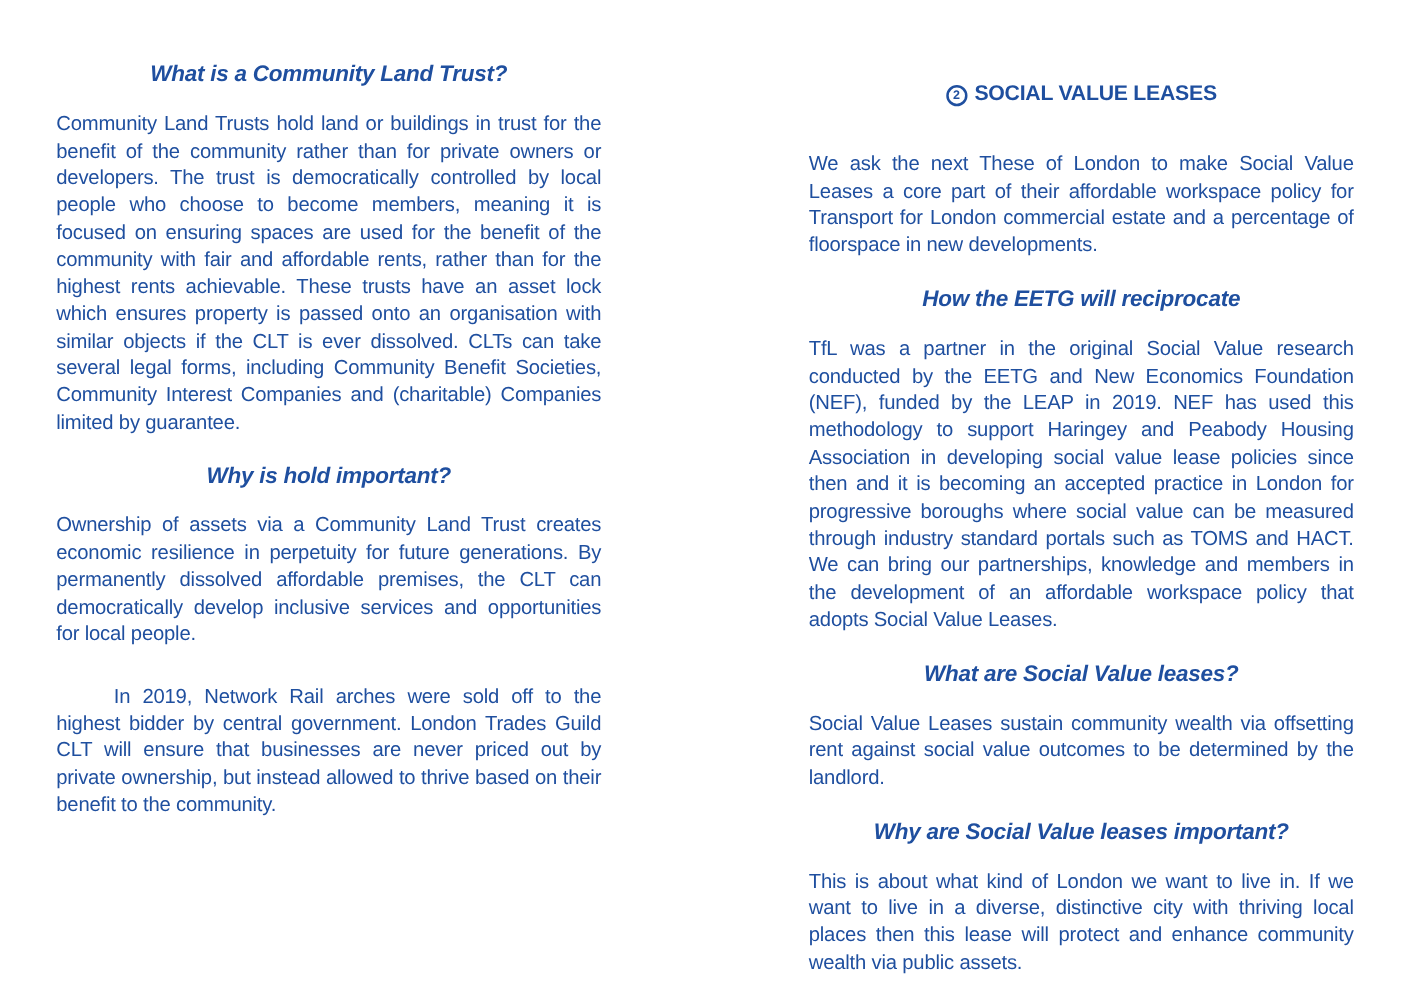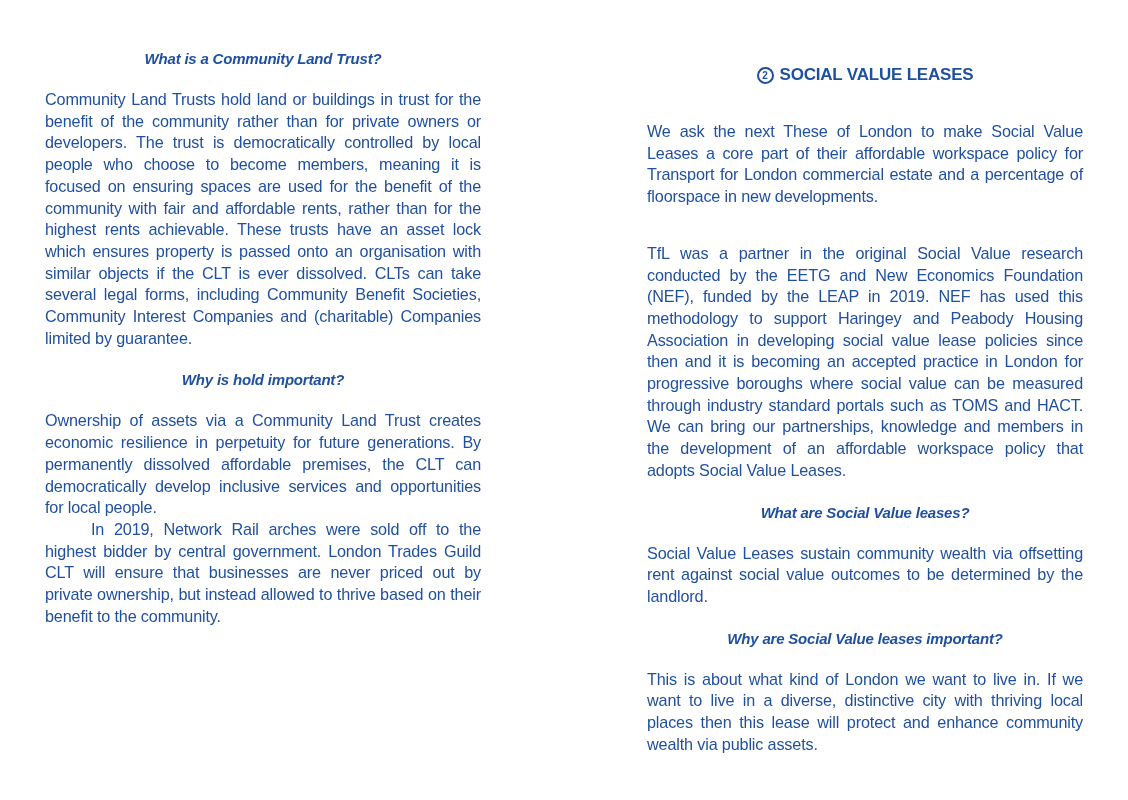--- a/index.html
+++ b/index.html
@@ -18,21 +18,21 @@
     .page {
       position: absolute;
       top: 46px;
       width: 436px;
     }
     .page-left { left: 45px; }
     .page-right { left: 647px; }
     .heading-italic {
       font-style: italic;
       font-weight: bold;
-      font-size: 15px;
+      font-size: 18px;
       text-align: center;
       margin: 0;
       line-height: 26px;
       letter-spacing: -0.2px;
     }
     .heading-caps {
       font-weight: 900;
       font-size: 17px;
       text-align: center;
       margin: 16px;
@@ -54,21 +54,21 @@
     }
     .para {
       font-weight: normal;
       font-size: 16.2px;
       line-height: 21.7px;
       text-align: justify;
       margin: 0;
       letter-spacing: -0.15px;
       hyphens: manual;
     }
-    .indent { text-indent: 46px; }
+    .indent { text-indent: 46px; margin-top: 28px; }
     .gap-after-heading { height: 17px; }
     .gap-after-para { height: 18px; }
   </style>
 </head>
 <body>
 
 <div class="page page-left">
   <h2 class="heading-italic">What is a Community Land Trust?</h2>
   <div class="gap-after-heading"></div>
   <p class="para">Community Land Trusts hold land or buildings in trust for the benefit of the community rather than for private owners or developers. The trust is democratically con­trolled by local people who choose to become members, meaning it is focused on ensuring spaces are used for the benefit of the community with fair and affordable rents, rather than for the highest rents achievable. These trusts have an asset lock which ensures property is passed onto an organisation with similar objects if the CLT is ever dissolved. CLTs can take several legal forms, including Community Benefit Societies, Community Interest Com­panies and (charitable) Companies limited by guarantee.</p>
@@ -79,20 +79,21 @@
   <p class="para indent">In 2019, Network Rail arches were sold off to the highest bidder by central government. London Trades Guild CLT will ensure that businesses are never priced out by private ownership, but instead allowed to thrive based on their benefit to the community.</p>
 </div>
 
 <div class="page page-right">
   <h1 class="heading-caps">
     <span class="circled">2</span><span>SOCIAL VALUE LEASES</span>
   </h1>
   <div class="gap-after-heading"></div>
   <p class="para">We ask the next These of London to make Social Value Leases a core part of their affordable workspace policy for Transport for London commercial estate and a per­centage of floorspace in new developments.</p>
   <div class="gap-after-para"></div>
+  <h2 class="heading-italic">How the EETG will reciprocate</h2>
   <div class="gap-after-heading"></div>
   <p class="para">TfL was a partner in the original Social Value research conducted by the EETG and New Economics Foundation (NEF), funded by the LEAP in 2019. NEF has used this methodology to support Haringey and Peabody Housing Association in developing social value lease policies since then and it is becoming an accepted practice in London for progressive boroughs where social value can be measured through industry standard portals such as TOMS and HACT. We can bring our partnerships, knowledge and members in the development of an affordable workspace policy that adopts Social Value Leases.</p>
   <div class="gap-after-para"></div>
   <h2 class="heading-italic">What are Social Value leases?</h2>
   <div class="gap-after-heading"></div>
   <p class="para">Social Value Leases sustain community wealth via offset­ting rent against social value outcomes to be determined by the landlord.</p>
   <div class="gap-after-para"></div>
   <h2 class="heading-italic">Why are Social Value leases important?</h2>
   <div class="gap-after-heading"></div>
   <p class="para">This is about what kind of London we want to live in. If we want to live in a diverse, distinctive city with thriving local places then this lease will protect and enhance comm­unity wealth via public assets.</p>

